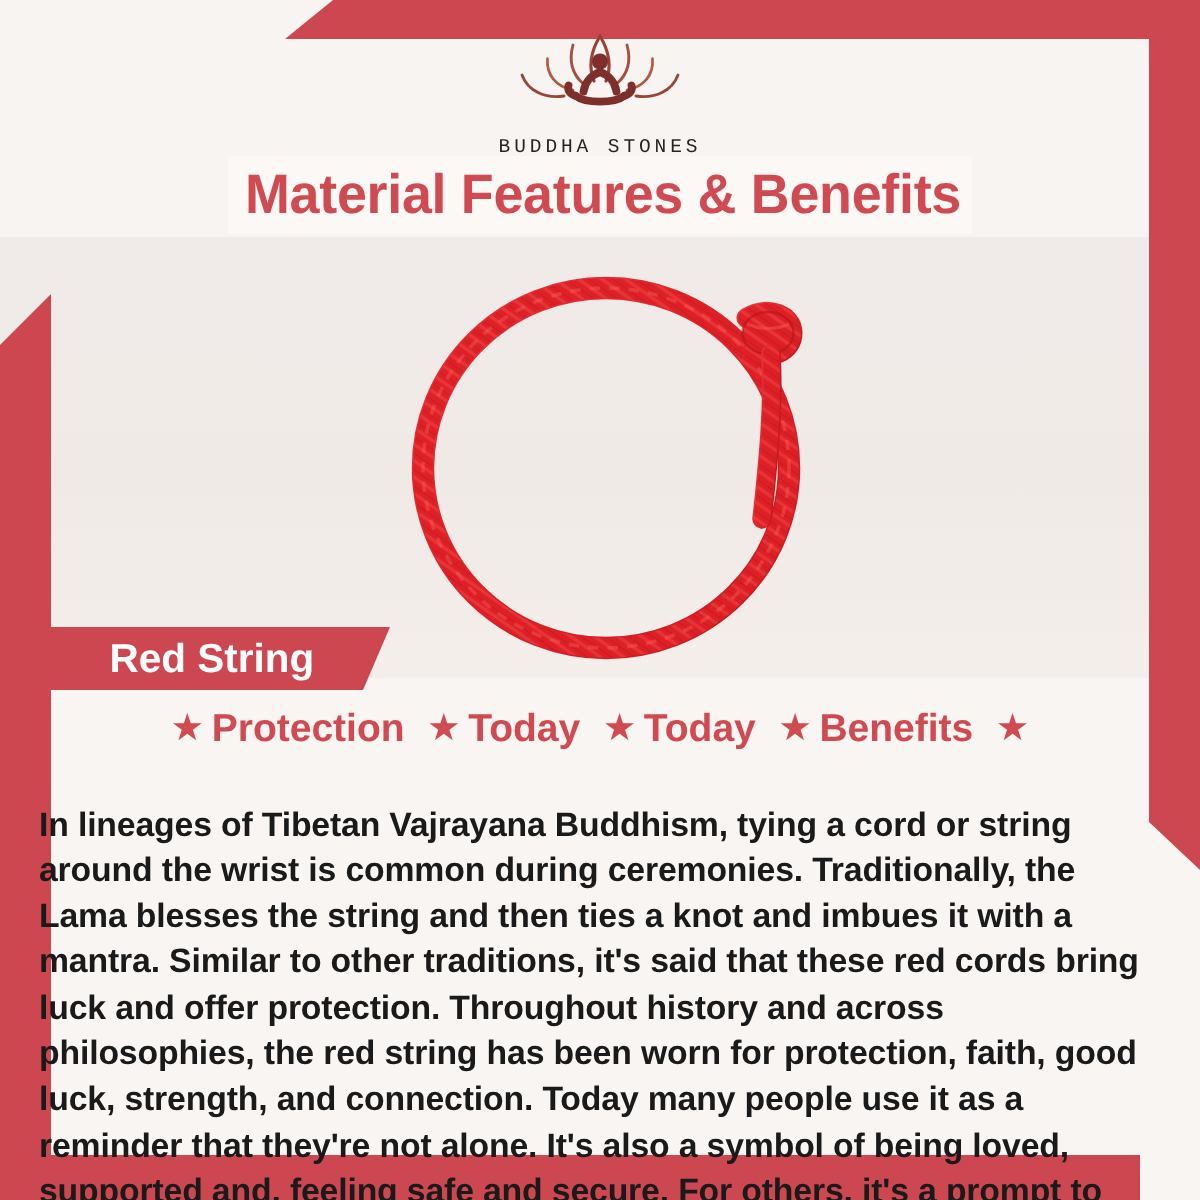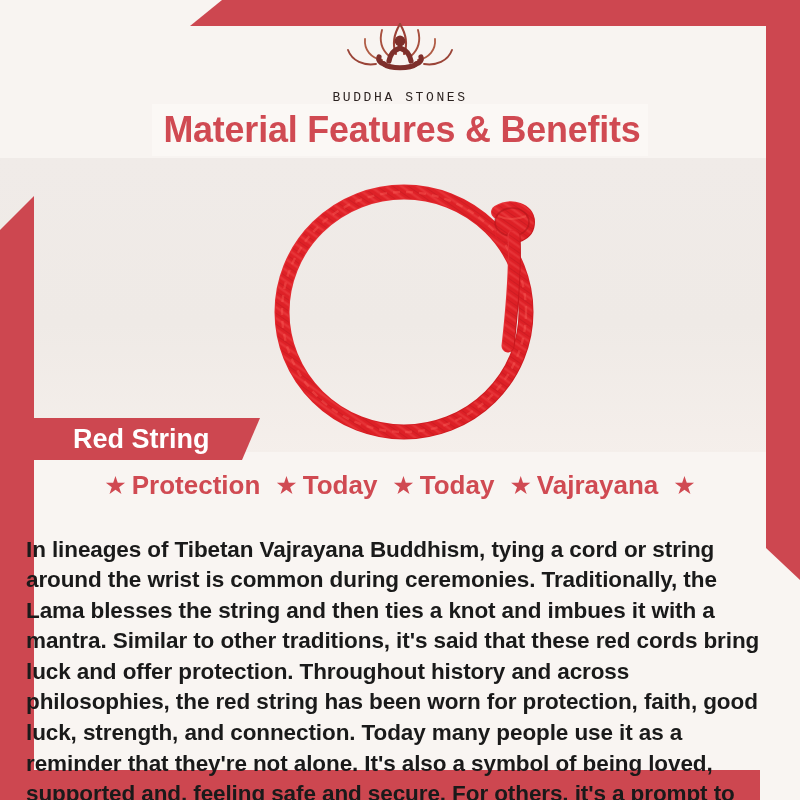--- a/index.html
+++ b/index.html
@@ -259,21 +259,21 @@
     <div class="benefit">
       <span class="benefit-star">★</span>
       <span class="benefit-label">Today</span>
     </div>
     <div class="benefit">
       <span class="benefit-star">★</span>
       <span class="benefit-label">Today</span>
     </div>
     <div class="benefit">
       <span class="benefit-star">★</span>
-      <span class="benefit-label">Vajrayana</span>
+      <span class="benefit-label">Benefits</span>
     </div>
     <div class="benefit">
       <span class="benefit-star">★</span>
     </div>
   </div>
 
   <p class="body-copy">In lineages of Tibetan Vajrayana Buddhism, tying a cord or string around the wrist is common during ceremonies. Traditionally, the Lama blesses the string and then ties a knot and imbues it with a mantra. Similar to other traditions, it's said that these red cords bring luck and offer protection. Throughout history and across philosophies, the red string has been worn for protection, faith, good luck, strength, and connection. Today many people use it as a reminder that they're not alone. It's also a symbol of being loved, supported and, feeling safe and secure. For others, it's a prompt to stay positive while facing any adversity.</p>
 
 </div>
 

